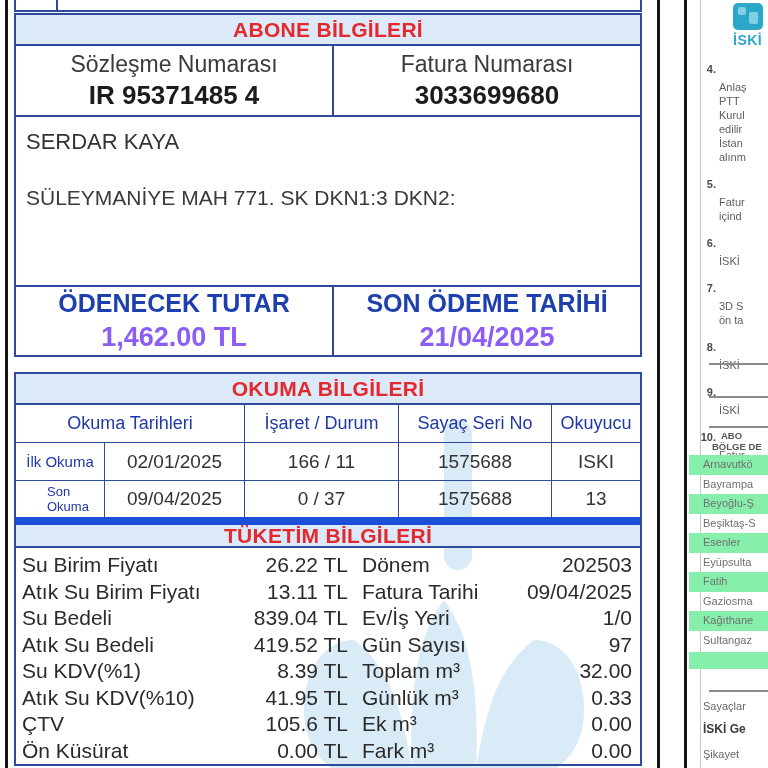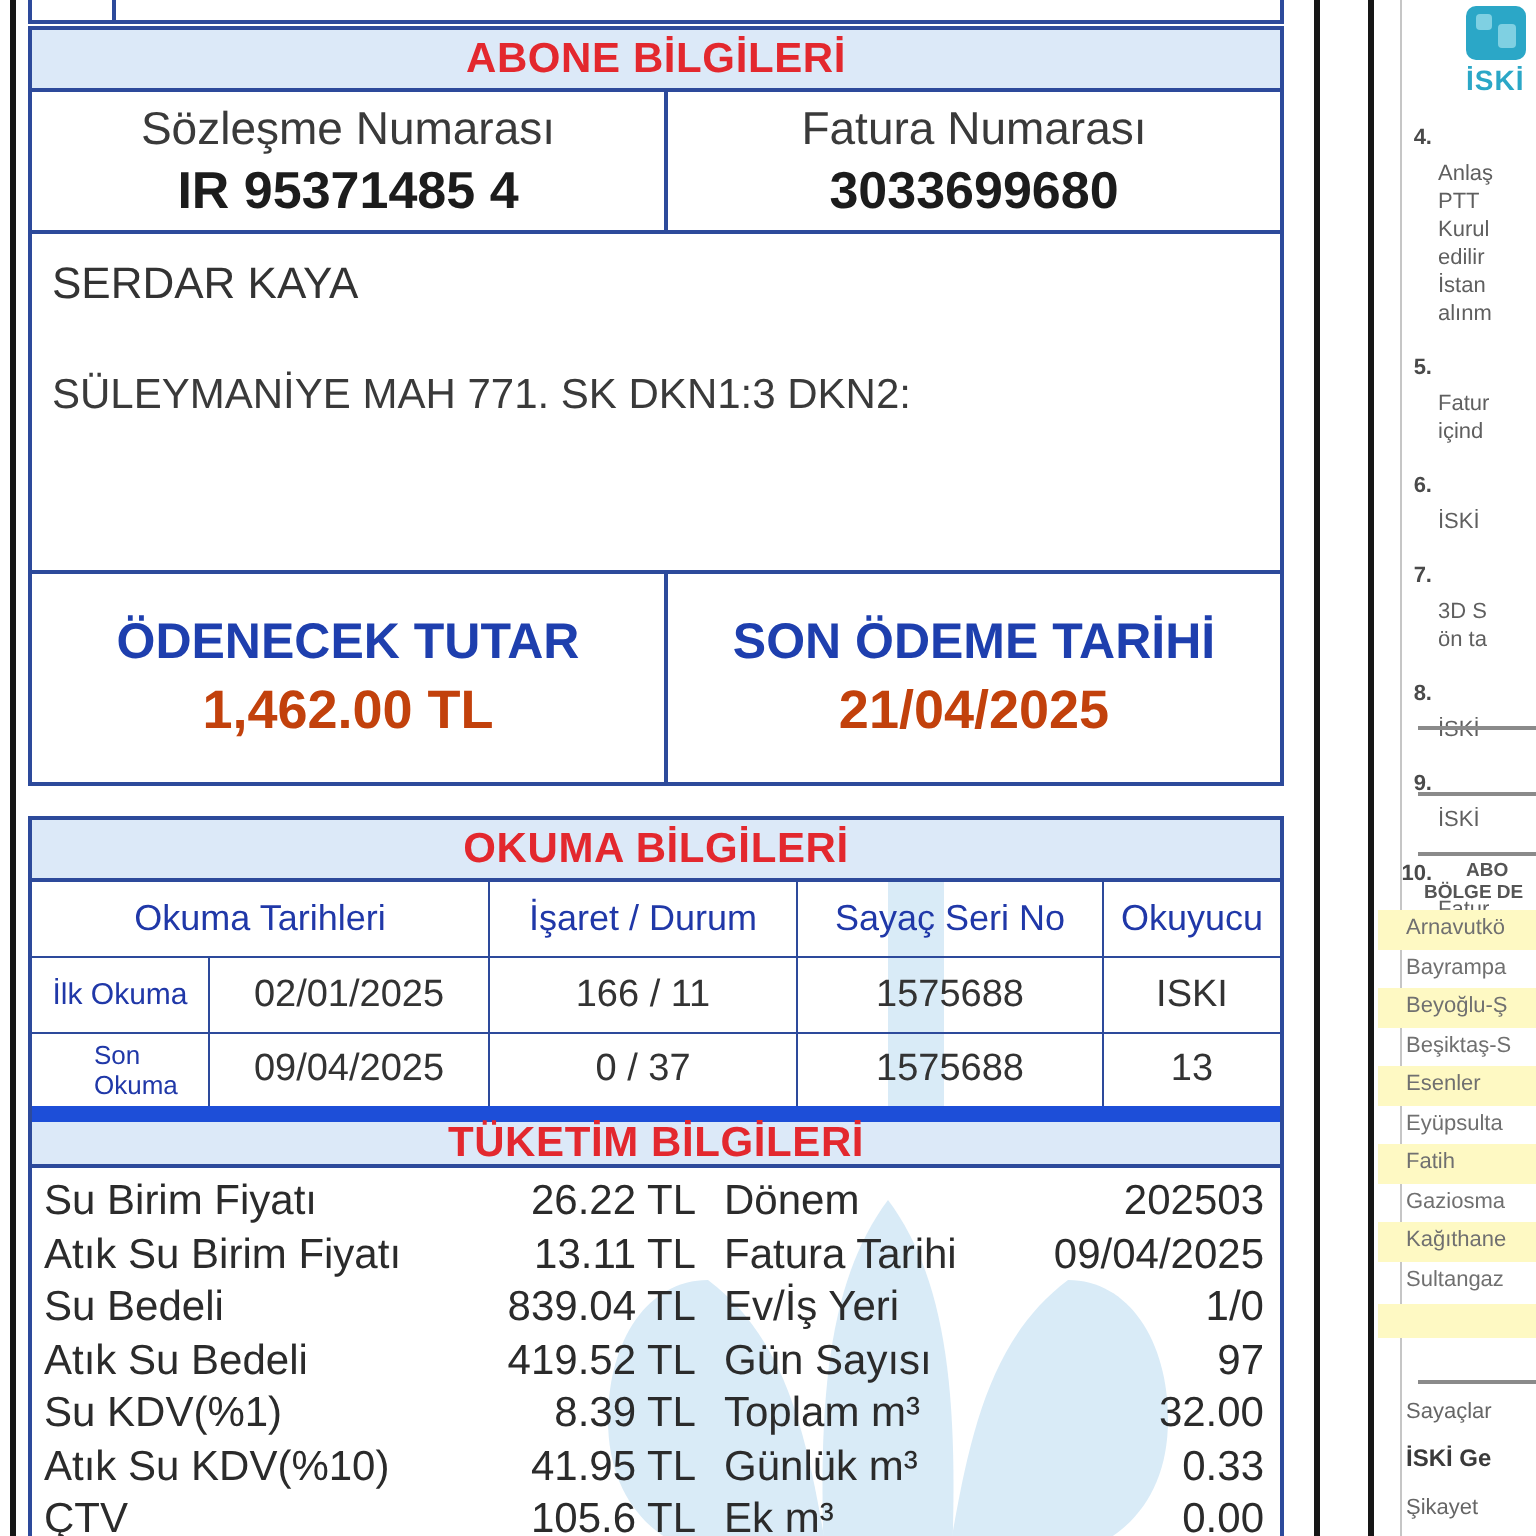--- a/index.html
+++ b/index.html
@@ -32,26 +32,26 @@
   .cells2 .cell { display:flex; flex-direction:column; align-items:center;
     justify-content:center; gap:2px; }
   .cells2 .cell + .cell { border-left:2px solid #2d4a9b; }
   .cell .lbl { font-size:23px; color:#3a3a3a; }
   .cell .val { font-size:26px; font-weight:bold; color:#1c1c1c; }
 
   .address { height:170px; padding:12px 8px 0 10px; border-bottom:2px solid #2d4a9b; }
   .address .name { font-size:22px; color:#333; margin-bottom:30px; }
   .address .a1, .address .a2 { font-size:21px; color:#3a3a3a; line-height:25px; }
 
-  .payrow { display:grid; grid-template-columns:316px 1fr; height:104px; }
+  .payrow { display:grid; grid-template-columns:316px 1fr; height:68px; }
   .payrow .cell { display:flex; flex-direction:column; align-items:center;
     justify-content:center; gap:4px; }
   .payrow .cell + .cell { border-left:2px solid #2d4a9b; }
   .payrow .plbl { font-size:25px; font-weight:bold; color:#1e3fae; }
-  .payrow .pval { font-size:27px; font-weight:bold; color:#c2410c; }
+  .payrow .pval { font-size:27px; font-weight:bold; color:#8b5cf6; }
 
   .gap15 { height:15px; }
 
   .okuma-head { display:grid; grid-template-columns:228px 154px 153px 1fr;
     height:38px; border-bottom:1.5px solid #2d4a9b; }
   .okuma-head div { display:flex; align-items:center; justify-content:center;
     font-size:18px; color:#2038a8; }
   .okuma-head div + div { border-left:1.5px solid #2d4a9b; }
 
   .okuma-row { display:grid; grid-template-columns:88px 140px 154px 153px 1fr; height:37px; }
@@ -86,25 +86,25 @@
 
   .notes { position:absolute; left:0; top:62px; width:79px; }
   .note { display:flex; margin-bottom:13px; }
   .note .n { width:27px; text-align:right; font-size:11px; font-weight:bold;
     color:#4a4a4a; line-height:14px; flex:none; }
   .note .t { margin-left:3px; font-size:11px; color:#5f5f5f; line-height:14px; white-space:nowrap;margin-top:18px; }
 
   .sep { position:absolute; left:20px; width:70px; height:2px; background:#8a8a8a; }
 
   .stable { position:absolute; left:0; top:430px; width:79px; }
-  .sth1 { margin-left:44px; font-size:9.5px; font-weight:bold; color:#555; white-space:nowrap; }
+  .sth1 { margin-left:32px; font-size:9.5px; font-weight:bold; color:#555; white-space:nowrap; }
   .sth2 { margin-left:23px; font-size:9.5px; font-weight:bold; color:#555; white-space:nowrap; margin-bottom:3px; }
   .srow { height:19.5px; padding-left:14px; font-size:11px; color:#707070;
     line-height:19.5px; white-space:nowrap; }
-  .srow.shade { background:#fef9c3; }
+  .srow.shade { background:#86efac; }
   .srow.empty { margin-top:2px; height:17px; }
 
   .sfoot { position:absolute; left:14px; font-size:11px; color:#666; white-space:nowrap; }
   .sfoot.b { font-size:12px; font-weight:bold; color:#3a3a3a; }
 </style>
 </head>
 <body>
 
 <div class="pline pline1"></div>
 <div class="pline pline2"></div>

